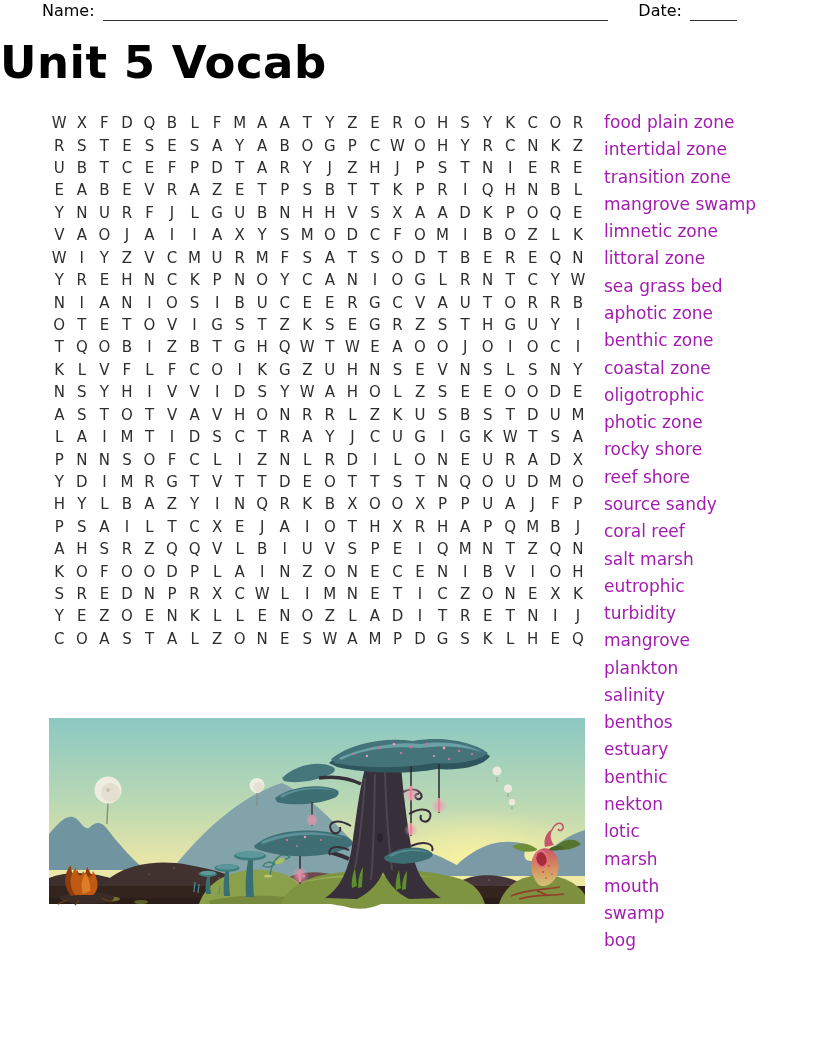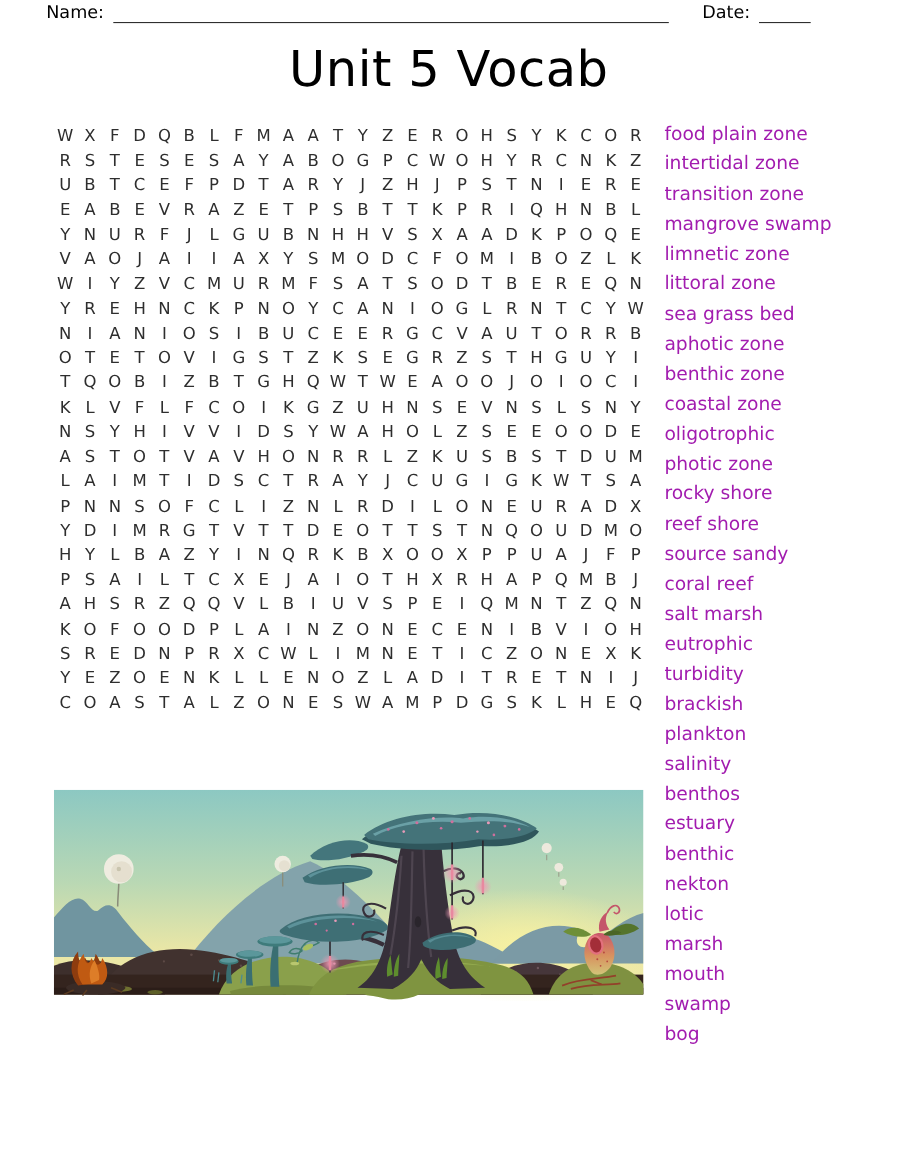--- a/index.html
+++ b/index.html
@@ -13,21 +13,21 @@
     position:absolute; left:42px; top:1px; width:695px;
     display:flex; align-items:flex-end; font-size:16px; line-height:20px;
   }
   .lbl { white-space:nowrap; }
   .rule { border-bottom:1.8px solid #2f2f2f; height:15px; }
   .name-rule { flex:1 1 auto; margin-left:8px; margin-right:30px; }
   .date-rule { width:47px; margin-left:8px; }
   
   .title {
     position:absolute; left:0; top:36px; width:100%; margin:0;
-    text-align:center; font-size:45px; font-weight:400; letter-spacing:0.5px;
+    text-align:left; font-size:45px; font-weight:700; letter-spacing:0.5px;
   }
   
   .grid {
     position:absolute; left:48px; top:112px;
     display:grid; grid-template-columns:repeat(24,22.56px); grid-auto-rows:22.43px;
     font-size:15px; color:#2e2e2e;
   }
   .cell { display:flex; align-items:center; justify-content:center; }
   
   .words {
@@ -643,21 +643,21 @@
       <li>coastal zone</li>
       <li>oligotrophic</li>
       <li>photic zone</li>
       <li>rocky shore</li>
       <li>reef shore</li>
       <li>source sandy</li>
       <li>coral reef</li>
       <li>salt marsh</li>
       <li>eutrophic</li>
       <li>turbidity</li>
-      <li>brackish</li>
+      <li>mangrove</li>
       <li>plankton</li>
       <li>salinity</li>
       <li>benthos</li>
       <li>estuary</li>
       <li>benthic</li>
       <li>nekton</li>
       <li>lotic</li>
       <li>marsh</li>
       <li>mouth</li>
       <li>swamp</li>

